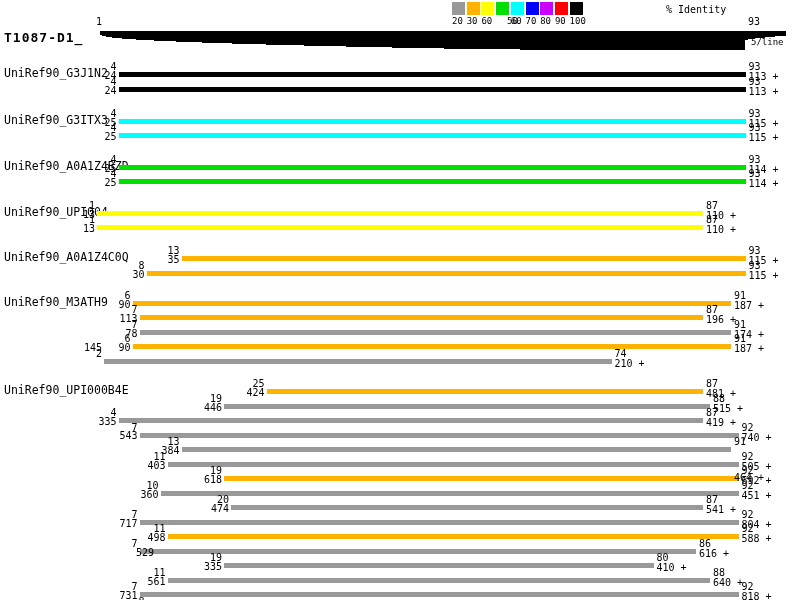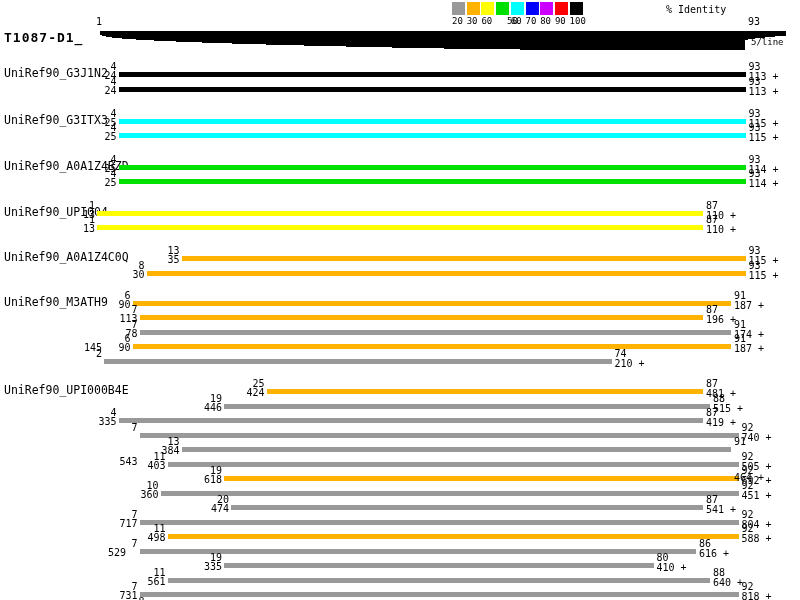--- a/index.html
+++ b/index.html
@@ -161,21 +161,21 @@
       <div class="num rgt" style="left: 162px; top: 402.5px;">446</div>
       <div class="bar" style="left: 224px; top: 403.5px; width: 486px; background: rgb(153, 153, 153);"></div>
       <div class="num" style="left: 713px; top: 393.5px;">88</div>
       <div class="num" style="left: 713px; top: 403.5px;">515 +</div>
       <div class="num rgt" style="left: 56.5px; top: 408px;">4</div>
       <div class="num rgt" style="left: 56.5px; top: 417px;">335</div>
       <div class="bar" style="left: 118.5px; top: 418px; width: 584.5px; background: rgb(153, 153, 153);"></div>
       <div class="num" style="left: 706px; top: 408px;">87</div>
       <div class="num" style="left: 706px; top: 418px;">419 +</div>
       <div class="num rgt" style="left: 77.5px; top: 422.5px;">7</div>
-      <div class="num rgt" style="left: 77.5px; top: 457px;">543</div>
+      <div class="num rgt" style="left: 77.5px; top: 431px;">543</div>
       <div class="bar" style="left: 139.5px; top: 432.5px; width: 599px; background: rgb(153, 153, 153);"></div>
       <div class="num" style="left: 741.5px; top: 422.5px;">92</div>
       <div class="num" style="left: 741.5px; top: 432.5px;">740 +</div>
       <div class="num rgt" style="left: 119.5px; top: 437px;">13</div>
       <div class="num rgt" style="left: 119.5px; top: 446px;">384</div>
       <div class="bar" style="left: 181.5px; top: 447px; width: 549.5px; background: rgb(153, 153, 153);"></div>
       <div class="num" style="left: 734px; top: 437px;">91</div>
       <div class="num" style="left: 734px; top: 473px;">464 +</div>
       <div class="num rgt" style="left: 105.5px; top: 451.5px;">11</div>
       <div class="num rgt" style="left: 105.5px; top: 460.5px;">403</div>
@@ -201,21 +201,21 @@
       <div class="num rgt" style="left: 77.5px; top: 518.5px;">717</div>
       <div class="bar" style="left: 139.5px; top: 519.5px; width: 599px; background: rgb(153, 153, 153);"></div>
       <div class="num" style="left: 741.5px; top: 509.5px;">92</div>
       <div class="num" style="left: 741.5px; top: 519.5px;">804 +</div>
       <div class="num rgt" style="left: 105.5px; top: 524px;">11</div>
       <div class="num rgt" style="left: 105.5px; top: 533px;">498</div>
       <div class="bar" style="left: 167.5px; top: 534px; width: 571px; background: rgb(255, 179, 0);"></div>
       <div class="num" style="left: 741.5px; top: 524px;">92</div>
       <div class="num" style="left: 741.5px; top: 534px;">588 +</div>
       <div class="num rgt" style="left: 77.5px; top: 538.5px;">7</div>
-      <div class="num rgt" style="left: 66px; top: 547.5px;">529</div>
+      <div class="num rgt" style="left: 94px; top: 547.5px;">529</div>
       <div class="bar" style="left: 139.5px; top: 548.5px; width: 556.5px; background: rgb(153, 153, 153);"></div>
       <div class="num" style="left: 699px; top: 538.5px;">86</div>
       <div class="num" style="left: 699px; top: 548.5px;">616 +</div>
       <div class="num rgt" style="left: 162px; top: 553px;">19</div>
       <div class="num rgt" style="left: 162px; top: 562px;">335</div>
       <div class="bar" style="left: 224px; top: 563px; width: 429.5px; background: rgb(153, 153, 153);"></div>
       <div class="num" style="left: 656.5px; top: 553px;">80</div>
       <div class="num" style="left: 656.5px; top: 563px;">410 +</div>
       <div class="num rgt" style="left: 105.5px; top: 567.5px;">11</div>
       <div class="num rgt" style="left: 105.5px; top: 576.5px;">561</div>

